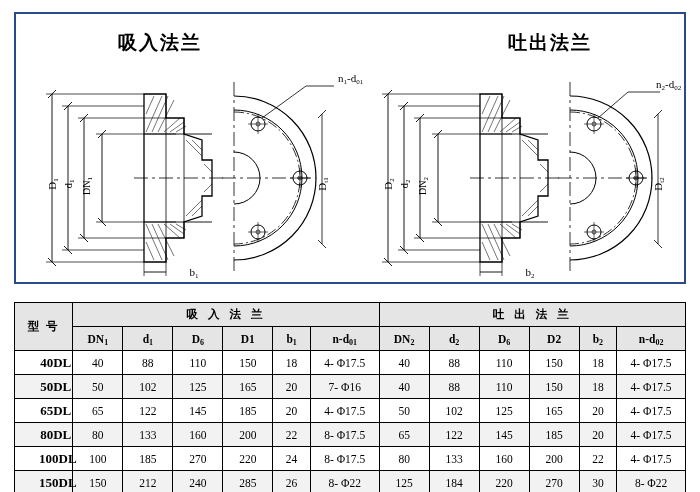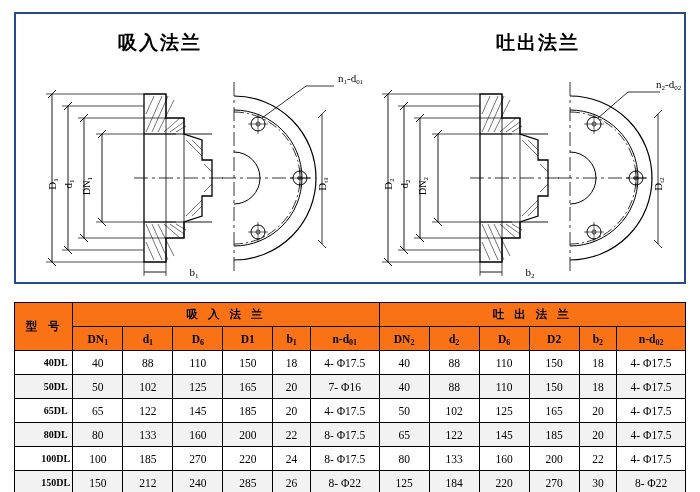--- a/index.html
+++ b/index.html
@@ -35,21 +35,21 @@
   .panel-title {
     position: absolute;
     font-size: 19px;
     font-weight: bold;
     font-family: "DejaVu Sans", sans-serif;
     letter-spacing: 2px;
     color: #000;
     white-space: nowrap;
   }
   .title-left { left: 102px; top: 16px; }
-  .title-right { left: 480px; top: 16px; }
+  .title-right { left: 492px; top: 16px; }
 
   .svg-area {
     position: absolute;
     left: 0;
     top: 0;
   }
 
   
   .spec-table {
     position: absolute;
@@ -63,40 +63,40 @@
   .spec-table th, .spec-table td {
     border: 1px solid #000;
     text-align: center;
     vertical-align: middle;
     font-size: 11.5px;
     padding: 0;
     height: 23px;
     background: #ffffff;
   }
   .spec-table thead th {
-    background: #f97316;
+    background: #e5e5e5;
     font-weight: bold;
   }
   .spec-table tbody tr:nth-child(odd) td { background: #ffffff; }
   .spec-table tbody tr:nth-child(even) td { background: #f2f2f2; }
   .spec-table .model-cell {
     font-weight: bold;
-    font-size: 10px;
+    font-size: 13px;
     padding-left: 24px;
   }
   .grp-head {
     font-size: 13px;
     letter-spacing: 3px;
     font-family: "DejaVu Sans", sans-serif;
     font-weight: bold;
   }
   .model-head {
     font-size: 12px;
     letter-spacing: 2px;
-    font-family: Liberation Mono, monospace;
+    font-family: Liberation Serif, serif;
     font-weight: bold;
   }
   sub { font-size: 8px; vertical-align: baseline; position: relative; top: 2px; }
 </style>
 </head>
 <body>
 
 <div class="page">
 
   <div class="drawing-panel">

